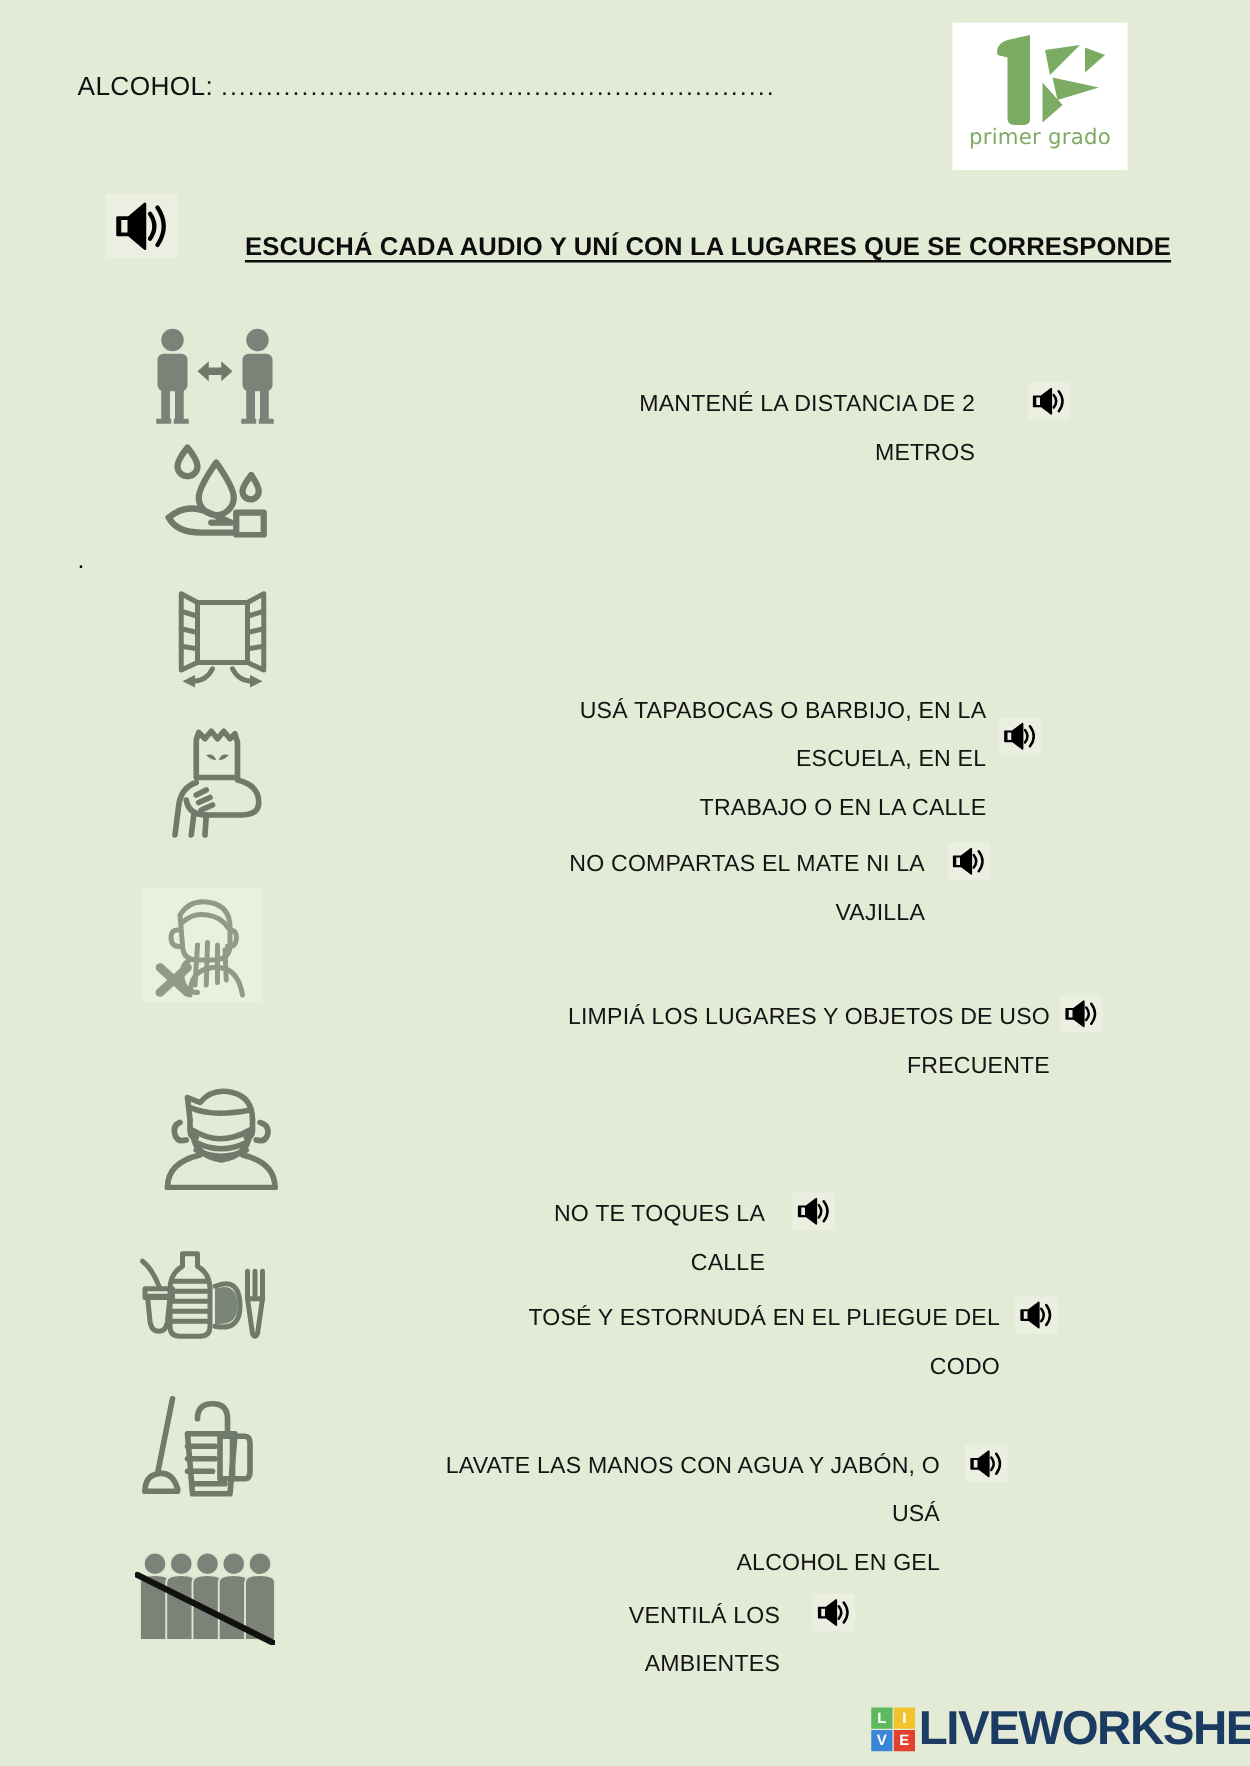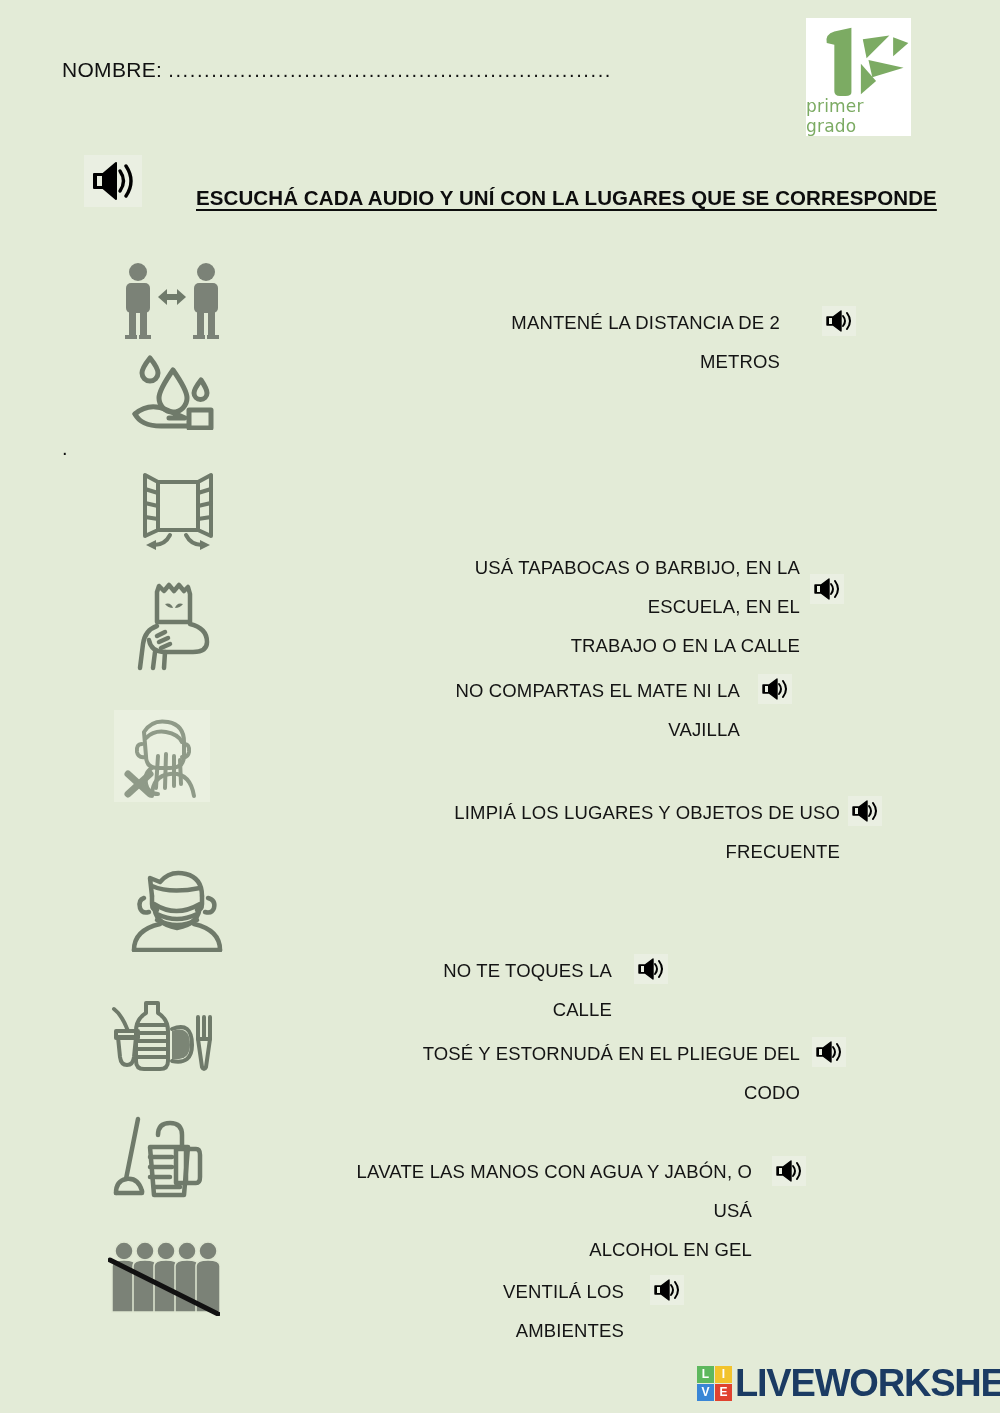--- a/index.html
+++ b/index.html
@@ -33,30 +33,29 @@
   }
   .name-dots {
     letter-spacing: 1.6px;
     font-size: 20px;
   }
 
   .logo-box {
     position: absolute;
     left: 762px;
     top: 18px;
-    width: 105px;
+    width: 140px;
     height: 118px;
     background: #ffffff;
     display: flex;
     flex-direction: column;
     align-items: center;
     justify-content: flex-start;
     padding-top: 6px;
     box-sizing: border-box;
-    margin-left: 44px;
   }
   .logo-mark {
     width: 112px;
     height: 78px;
   }
   .logo-text {
     font-size: 17px;
     color: #7cab63;
     font-family: "DejaVu Sans", sans-serif;
     letter-spacing: .2px;
@@ -163,21 +162,21 @@
     letter-spacing: -1.2px;
     line-height: 40px;
   }
 </style>
 </head>
 <body>
 
 <div class="page">
 
   <div class="name-row">
-    <span>NOMBRE:</span>
+    <span>ALCOHOL:</span>
     <span class="name-dots">..............................................................</span>
   </div>
 
   <div class="logo-box">
     <svg class="logo-mark" viewBox="0 0 112 78">
       <path d="M22 20 Q20 11 30 8 L48 4 L48 72 Q48 76 42 76 L36 76 Q30 76 30 71 L30 22 Z" fill="#7cab63"></path>
       <path d="M60 16 L88 12 L64 36 Z" fill="#7cab63"></path>
       <path d="M92 14 L108 20 L92 34 Z" fill="#7cab63"></path>
       <path d="M66 38 L103 46 L70 56 Z" fill="#7cab63"></path>
       <path d="M58 42 L74 60 L58 74 Z" fill="#7cab63"></path>
@@ -359,21 +358,21 @@
       <svg width="28" height="24" viewBox="0 0 28 24">
         <path d="M2 8 H8 L16 2 V22 L8 16 H2 Z" fill="#000" stroke="#000" stroke-width="1.4" stroke-linejoin="round"></path>
         <rect x="4" y="9" width="3" height="6" fill="#eaefe2"></rect>
         <path d="M18 7 Q22 12 18 17" stroke="#000" stroke-width="2" fill="none" stroke-linecap="round"></path>
         <path d="M22 4 Q28 12 22 20" stroke="#000" stroke-width="2" fill="none" stroke-linecap="round"></path>
       </svg>
     </div>
   </div>
 
 
-  <div class="statement" style="left:380px; top:548px; width:500px;">
+  <div class="statement" style="left:369px; top:548px; width:500px;">
     <div class="stmt-text" style="width:420px;">USÁ TAPABOCAS O BARBIJO, EN LA ESCUELA, EN EL
 TRABAJO O EN LA CALLE</div>
     <div class="stmt-speaker" style="margin-left:10px; margin-top:26px;">
       <svg width="28" height="24" viewBox="0 0 28 24">
         <path d="M2 8 H8 L16 2 V22 L8 16 H2 Z" fill="#000" stroke="#000" stroke-width="1.4" stroke-linejoin="round"></path>
         <rect x="4" y="9" width="3" height="6" fill="#eaefe2"></rect>
         <path d="M18 7 Q22 12 18 17" stroke="#000" stroke-width="2" fill="none" stroke-linecap="round"></path>
         <path d="M22 4 Q28 12 22 20" stroke="#000" stroke-width="2" fill="none" stroke-linecap="round"></path>
       </svg>
     </div>

